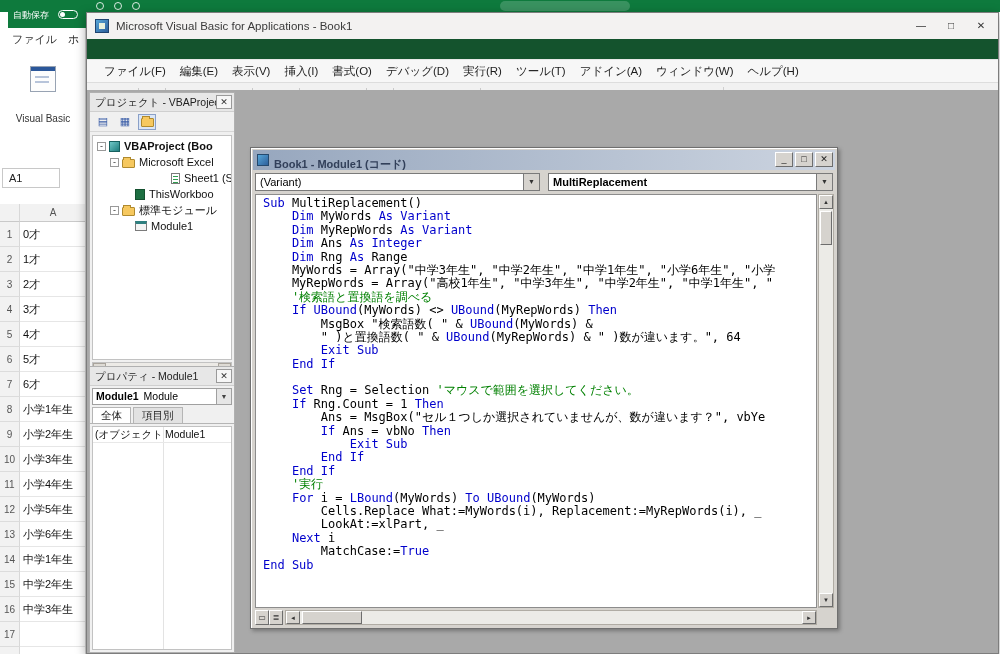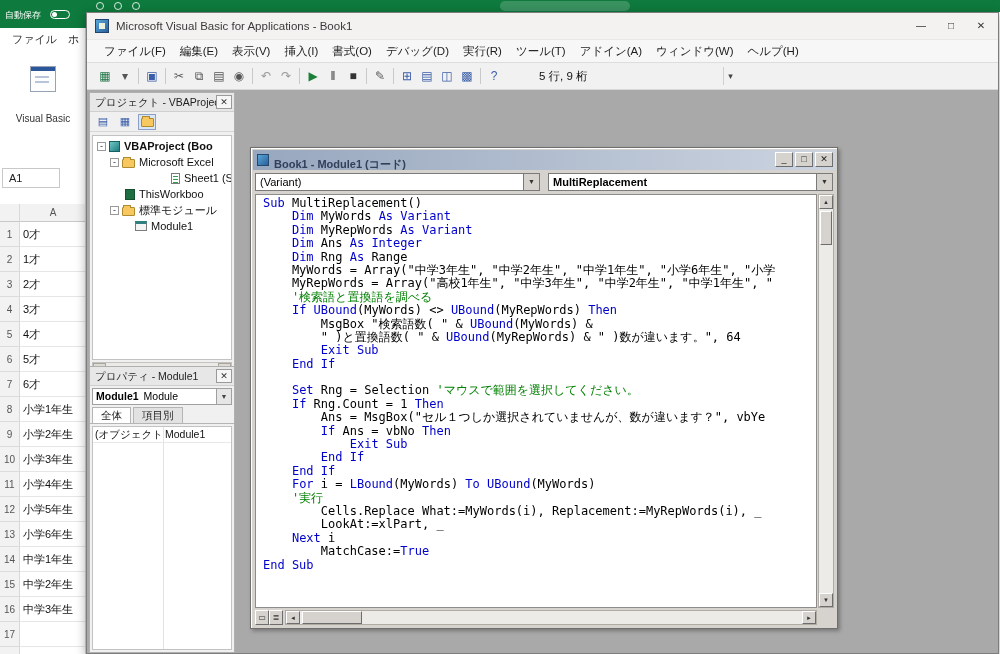--- a/index.html
+++ b/index.html
@@ -1,21 +1,21 @@
 <!DOCTYPE html>
 <html><head>
 <meta charset="utf-8">
 <style>
   * { margin:0; padding:0; box-sizing:border-box; }
   body { font-family:"Liberation Sans",sans-serif; }
   #screen { position:relative; width:1000px; height:654px; background:#fff; overflow:hidden; font-family:"Liberation Sans",sans-serif; }
 
   
   .topbar-strip { position:absolute; left:0; top:0; width:1000px; height:12px; background:#0e7a3d; }
-  .topbar-left  { position:absolute; left:0; top:0; width:86px; height:28px; background:#0e7a3d; color:#fff; z-index:1; }
+  .topbar-left  { position:absolute; left:8px; top:0; width:86px; height:28px; background:#0e7a3d; color:#fff; z-index:1; }
   .autosave-label { position:absolute; left:5px; top:9px; font-size:9px; color:#fff; white-space:nowrap; }
   .autosave-toggle { position:absolute; left:50px; top:10px; width:20px; height:9px; border:1px solid #fff; border-radius:5px; }
   .autosave-toggle::after { content:""; position:absolute; left:1px; top:1px; width:5px; height:5px; border-radius:50%; background:#fff; }
   .tb-circle { position:absolute; top:2px; width:8px; height:8px; border:1px solid rgba(255,255,255,.85); border-radius:50%; }
   .search-pill { position:absolute; left:500px; top:1px; width:130px; height:10px; background:rgba(255,255,255,.18); border-radius:5px; }
 
   .excel-left { position:absolute; left:0; top:28px; width:86px; height:626px; background:#fff; border-right:1px solid #d5d5d5; overflow:hidden; }
   .xl-tab { position:absolute; top:4px; font-size:11px; color:#333; }
   .xl-vb-btn { position:absolute; left:0; top:34px; width:86px; height:66px; text-align:center; }
   .vb-icon { position:absolute; left:30px; top:4px; width:26px; height:26px; background:#fdfdfd; border:1px solid #98a3b3; }
@@ -32,21 +32,21 @@
   .xl-cell { position:absolute; left:20px; top:0; width:66px; height:25px; border-bottom:1px solid #e6e6e6; font-size:11px; color:#111; line-height:25px; padding-left:3px; white-space:nowrap; overflow:hidden; }
 
   
   .vba-window { position:absolute; left:86px; top:12px; width:913px; height:642px; background:#14532d; border:1px solid #7d7d7d; box-shadow:0 3px 10px rgba(0,0,0,.35); z-index:2; }
   .vba-titlebar { position:relative; height:26px; background:#f3f2f1; display:flex; align-items:center; padding-left:8px; }
   .vba-app-icon { width:14px; height:14px; background:linear-gradient(135deg,#56a6d8,#2d5f9b); border:1px solid #1f4470; margin-right:7px; position:relative; }
   .vba-app-icon::after { content:""; position:absolute; left:3px; top:3px; width:6px; height:6px; background:#e8f1dd; }
   .vba-title { font-size:11.5px; color:#3a3a3a; white-space:nowrap; }
   .vba-winbtns { position:absolute; right:2px; top:0; height:26px; display:flex; }
   .vba-winbtn { width:30px; text-align:center; line-height:26px; font-size:10px; color:#333; }
-  .vba-menubar { height:24px; background:#f7f7f7; border-top:1px solid #e8e8e8; border-bottom:1px solid #ddd; display:flex; align-items:center; padding-left:10px; }
+  .vba-menubar { height:24px; background:#f7f7f7; border-top:1px solid #e8e8e8; border-bottom:1px solid #ddd; display:flex; align-items:center; padding-left:10px;margin-top:20px; }
   .menu-item { padding:0 7px; font-size:11.5px; color:#1d1d1d; line-height:22px; white-space:nowrap; }
   .vba-toolbar { position:relative; height:27px; background:#f1f1f1; border-bottom:1px solid #d8d8d8; display:flex; align-items:center; padding-left:8px; }
   .tb-icon { width:20px; text-align:center; font-size:12px; line-height:20px; }
   .tb-sep { width:1px; height:16px; background:#c9c9c9; margin:0 3px; }
   .tb-pos { position:absolute; left:452px; top:0; font-size:11.5px; color:#111; line-height:26px; white-space:nowrap; }
   .tb-overflow { position:absolute; left:636px; top:4px; width:14px; height:18px; font-size:9px; color:#444; text-align:center; line-height:18px; border-left:1px solid #cfcfcf; }
 
   .vba-client { position:absolute; left:0; top:77px; right:0; bottom:0; background:#a9a9a9; overflow:hidden; }
 
   
@@ -290,21 +290,21 @@
             <div class="tree-item" style="padding-left: 17px;">
               <span class="expander">-</span>
               <span class="ticon ic-folder"></span>
               <span class="tree-label">Microsoft Excel</span>
             </div>
             <div class="tree-item" style="padding-left: 30px; margin-left: 36px;">
               <span class="expander-space"></span>
               <span class="ticon ic-sheet"></span>
               <span class="tree-label">Sheet1 (She</span>
             </div>
-            <div class="tree-item" style="padding-left: 20px;">
+            <div class="tree-item" style="padding-left: 30px;">
               <span class="expander-space"></span>
               <span class="ticon ic-workbook"></span>
               <span class="tree-label">ThisWorkboo</span>
             </div>
             <div class="tree-item" style="padding-left: 17px;">
               <span class="expander">-</span>
               <span class="ticon ic-folder"></span>
               <span class="tree-label">標準モジュール</span>
             </div>
             <div class="tree-item" style="padding-left: 30px;">
@@ -379,22 +379,22 @@
               <div class="code-line"><span class="cl-pl">        </span><span class="cl-kw">Exit Sub</span></div>
               <div class="code-line"><span class="cl-pl">    </span><span class="cl-kw">End If</span></div>
               <div class="code-line"><span class="cl-pl"></span></div>
               <div class="code-line"><span class="cl-pl">    </span><span class="cl-kw">Set</span><span class="cl-pl"> Rng = Selection </span><span class="cl-cm">'マウスで範囲を選択してください。</span></div>
               <div class="code-line"><span class="cl-pl">    </span><span class="cl-kw">If</span><span class="cl-pl"> Rng.Count = 1 </span><span class="cl-kw">Then</span></div>
               <div class="code-line"><span class="cl-pl">        Ans = MsgBox("セル１つしか選択されていませんが、数が違います？", vbYe</span></div>
               <div class="code-line"><span class="cl-pl">        </span><span class="cl-kw">If</span><span class="cl-pl"> Ans = vbNo </span><span class="cl-kw">Then</span></div>
               <div class="code-line"><span class="cl-pl">            </span><span class="cl-kw">Exit Sub</span></div>
               <div class="code-line"><span class="cl-pl">        </span><span class="cl-kw">End If</span></div>
               <div class="code-line"><span class="cl-pl">    </span><span class="cl-kw">End If</span></div>
+              <div class="code-line"><span class="cl-cm">    '実行</span></div>
               <div class="code-line"><span class="cl-pl">    </span><span class="cl-kw">For</span><span class="cl-pl"> i = </span><span class="cl-kw">LBound</span><span class="cl-pl">(MyWords) </span><span class="cl-kw">To</span><span class="cl-pl"> </span><span class="cl-kw">UBound</span><span class="cl-pl">(MyWords)</span></div>
-              <div class="code-line"><span class="cl-cm">    '実行</span></div>
               <div class="code-line"><span class="cl-pl">        Cells.Replace What:=MyWords(i), Replacement:=MyRepWords(i), _</span></div>
               <div class="code-line"><span class="cl-pl">        LookAt:=xlPart, _</span></div>
               <div class="code-line"><span class="cl-pl">    </span><span class="cl-kw">Next</span><span class="cl-pl"> i</span></div>
               <div class="code-line"><span class="cl-pl">        MatchCase:=</span><span class="cl-kw">True</span></div>
               <div class="code-line"><span class="cl-kw">End Sub</span></div>
             </div>
         </div>
         <div class="cw-vscroll">
           <span class="vs-btn" style="top:0;">▲</span>
           <span class="vs-thumb"></span>

